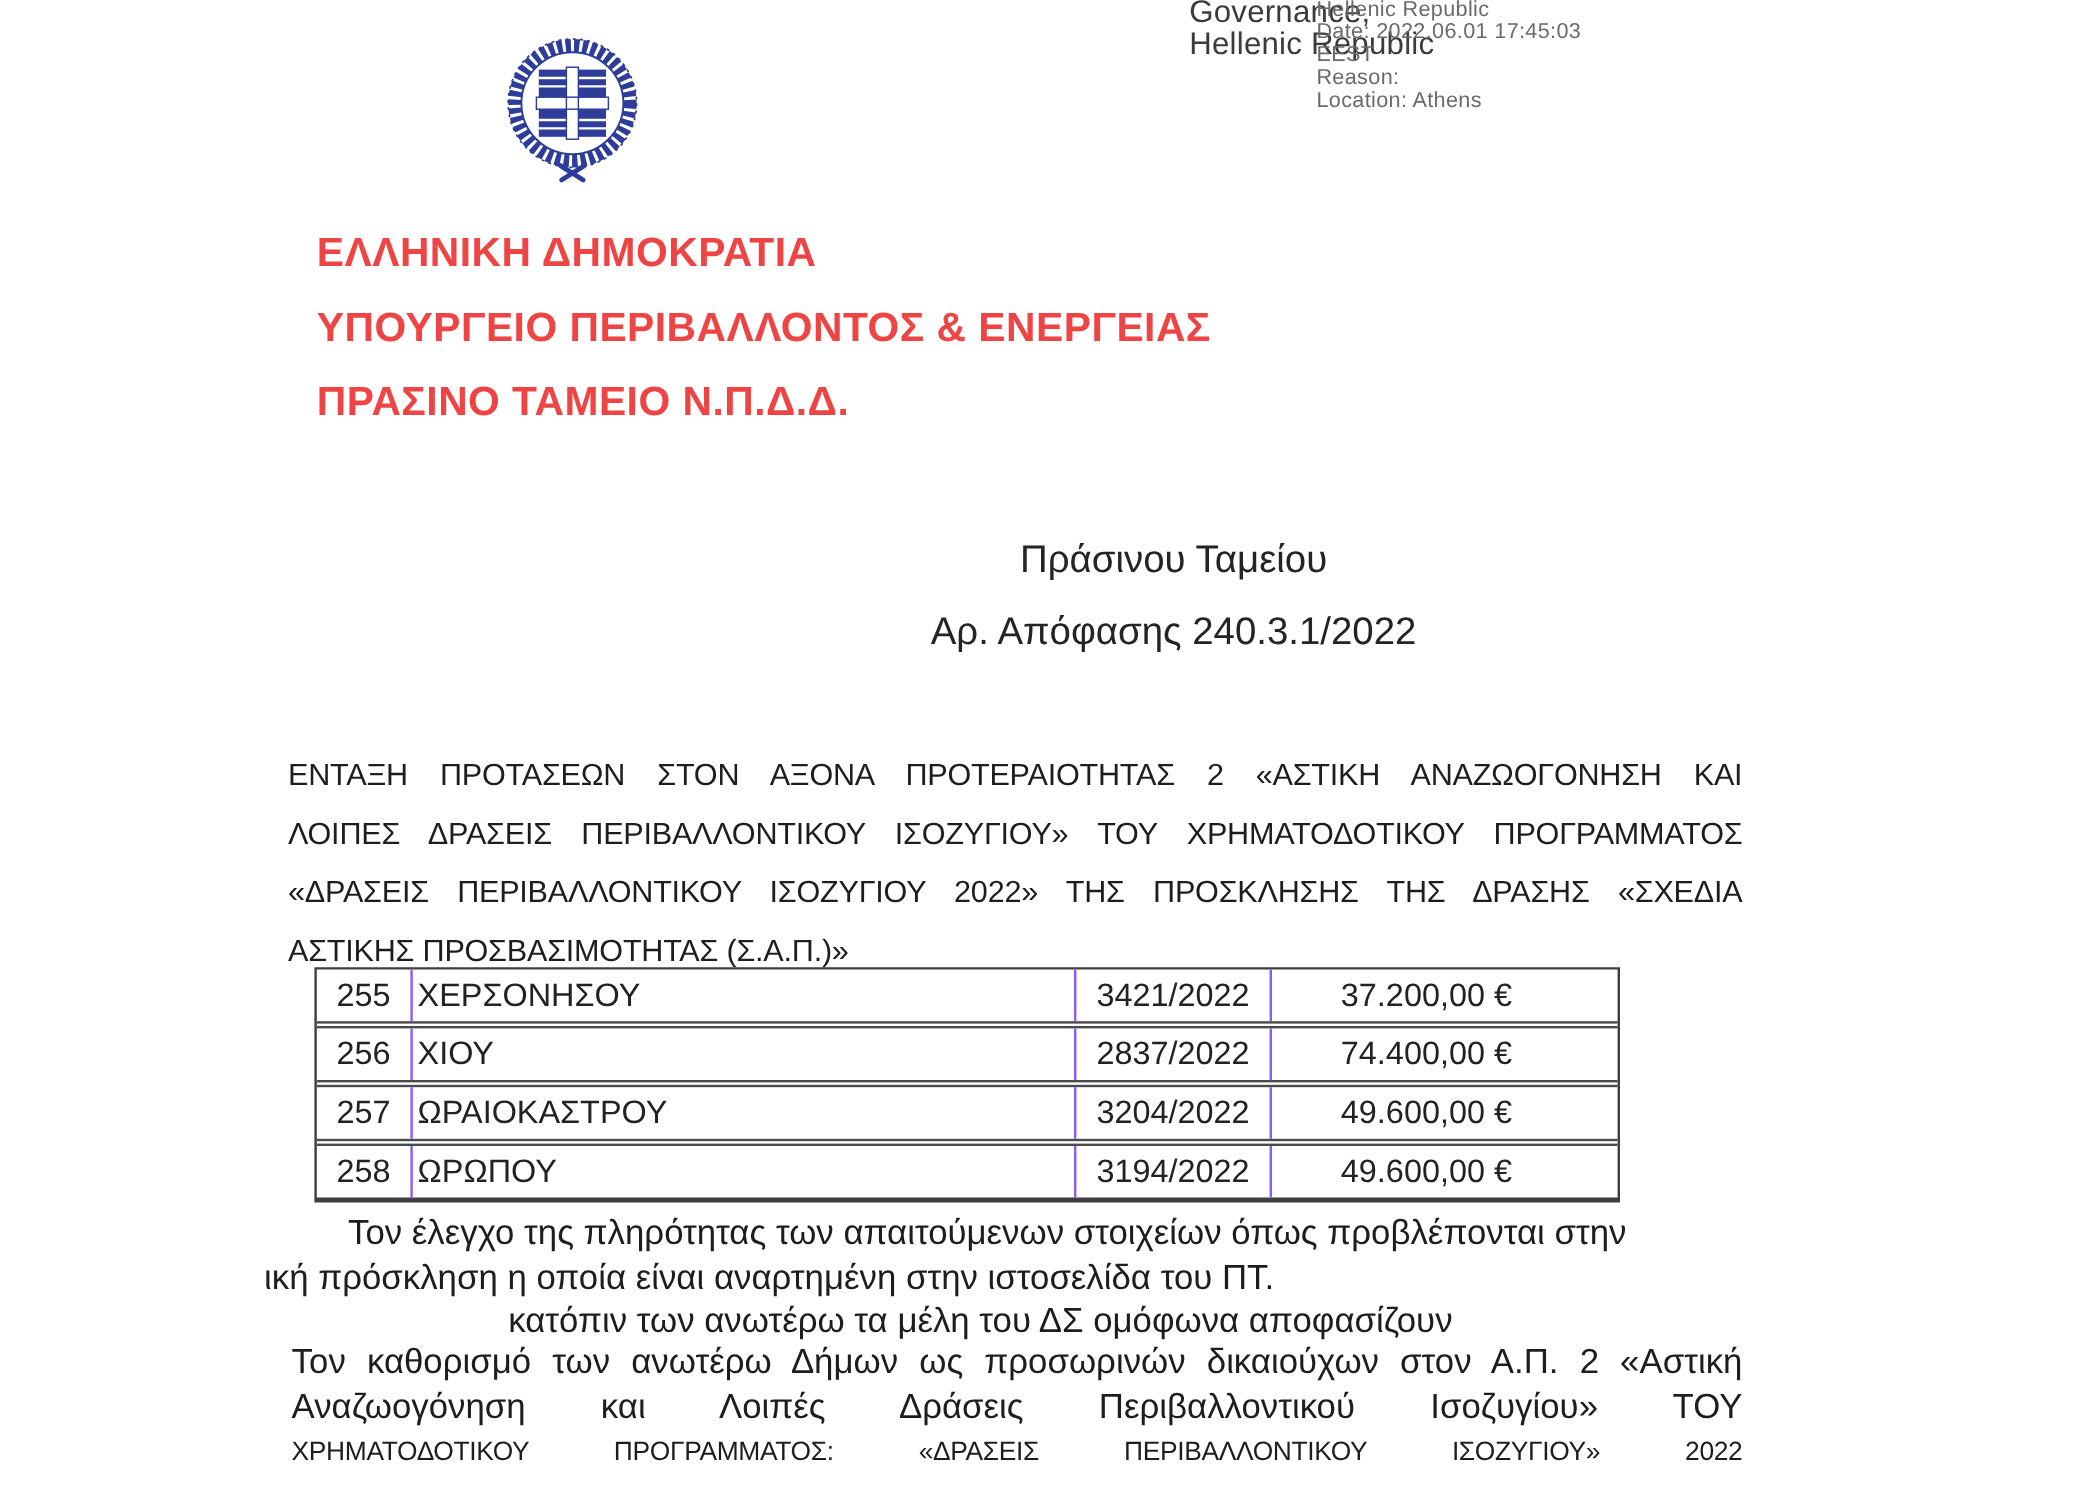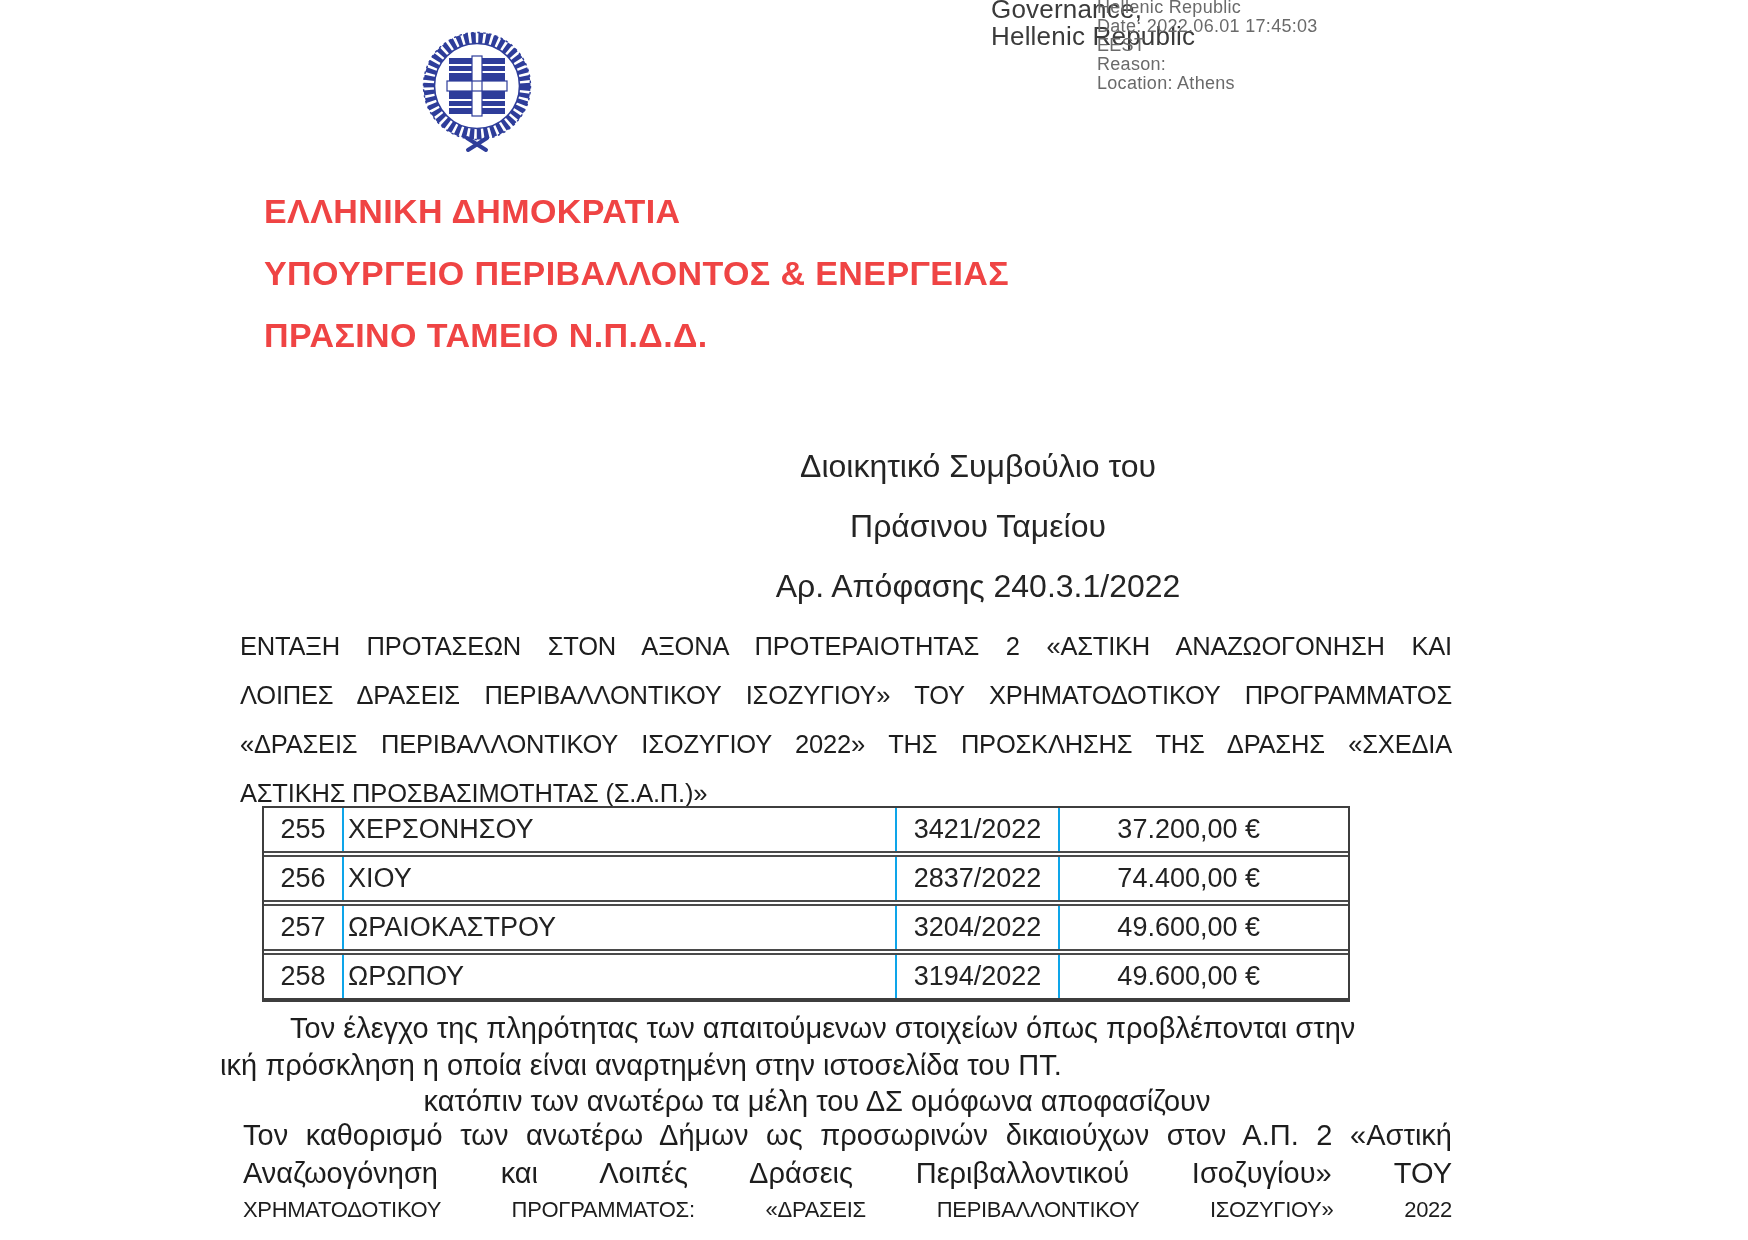--- a/index.html
+++ b/index.html
@@ -37,21 +37,21 @@
   .subject .line{line-height:49px;height:49px;white-space:nowrap;}
   .subject .line.just{white-space:normal;text-align:justify;text-align-last:justify;}
   
   .grant-table{
     position:absolute;left:262px;top:806px;width:1088px;
     border:2px solid #3e3e3e;border-bottom:4px solid #3e3e3e;
     font-size:27px;color:#222;box-sizing:border-box;
   }
   .t-row{display:flex;height:43px;border-bottom:6px double #4a4a4a;}
   .t-row:last-child{border-bottom:none;}
-  .t-cell{display:flex;align-items:center;box-sizing:border-box;border-right:2px solid #0ea5e9;}
+  .t-cell{display:flex;align-items:center;box-sizing:border-box;border-right:2px solid #8b5cf6;}
   .t-cell:last-child{border-right:none;}
   .c-num{width:80px;justify-content:center;}
   .c-name{width:553px;padding-left:4px;}
   .c-proto{width:163px;justify-content:center;}
   .c-amount{flex:1;justify-content:flex-end;padding-right:88px;}
   
   .body-line{position:absolute;font-size:29px;line-height:37px;color:#1d1d1d;white-space:nowrap;}
   .bl-center{text-align:center;white-space:nowrap;}
   .bl-just{white-space:normal;text-align:justify;text-align-last:justify;}
   .bl-tight{font-size:22px;letter-spacing:-.3px;}
@@ -102,21 +102,20 @@
     </g>
   </svg>
 
   <div class="letterhead">
     <div>ΕΛΛΗΝΙΚΗ ΔΗΜΟΚΡΑΤΙΑ</div>
     <div>ΥΠΟΥΡΓΕΙΟ ΠΕΡΙΒΑΛΛΟΝΤΟΣ &amp; ΕΝΕΡΓΕΙΑΣ</div>
     <div>ΠΡΑΣΙΝΟ ΤΑΜΕΙΟ Ν.Π.Δ.Δ.</div>
   </div>
 
   <div class="title-block">
-    <div>Διοικητικό Συμβούλιο του</div>
     <div>Πράσινου Ταμείου</div>
     <div>Αρ. Απόφασης 240.3.1/2022</div>
   </div>
 
   <div class="subject">
     <div class="line just">ΕΝΤΑΞΗ ΠΡΟΤΑΣΕΩΝ ΣΤΟΝ ΑΞΟΝΑ ΠΡΟΤΕΡΑΙΟΤΗΤΑΣ 2 «ΑΣΤΙΚΗ ΑΝΑΖΩΟΓΟΝΗΣΗ ΚΑΙ</div>
     <div class="line just">ΛΟΙΠΕΣ ΔΡΑΣΕΙΣ ΠΕΡΙΒΑΛΛΟΝΤΙΚΟΥ ΙΣΟΖΥΓΙΟΥ» ΤΟΥ ΧΡΗΜΑΤΟΔΟΤΙΚΟΥ ΠΡΟΓΡΑΜΜΑΤΟΣ</div>
     <div class="line just">«ΔΡΑΣΕΙΣ ΠΕΡΙΒΑΛΛΟΝΤΙΚΟΥ ΙΣΟΖΥΓΙΟΥ 2022» ΤΗΣ ΠΡΟΣΚΛΗΣΗΣ ΤΗΣ ΔΡΑΣΗΣ «ΣΧΕΔΙΑ</div>
     <div class="line">ΑΣΤΙΚΗΣ ΠΡΟΣΒΑΣΙΜΟΤΗΤΑΣ (Σ.Α.Π.)»</div>
   </div>

